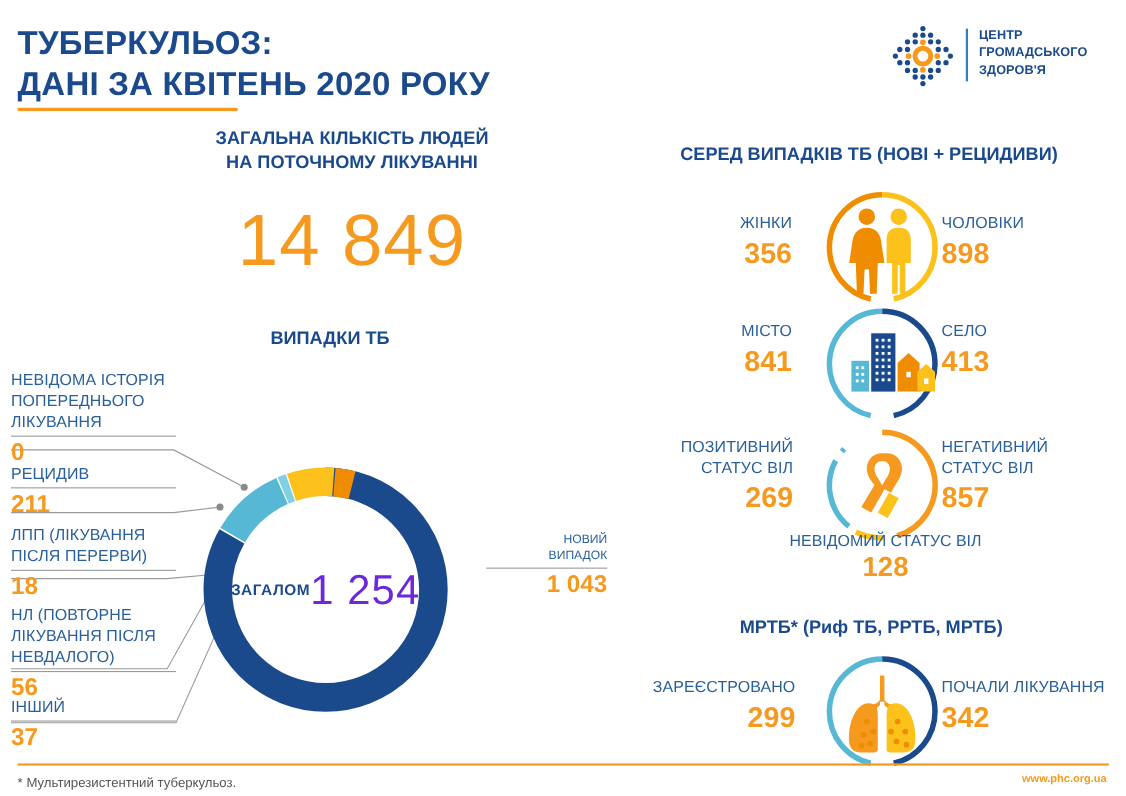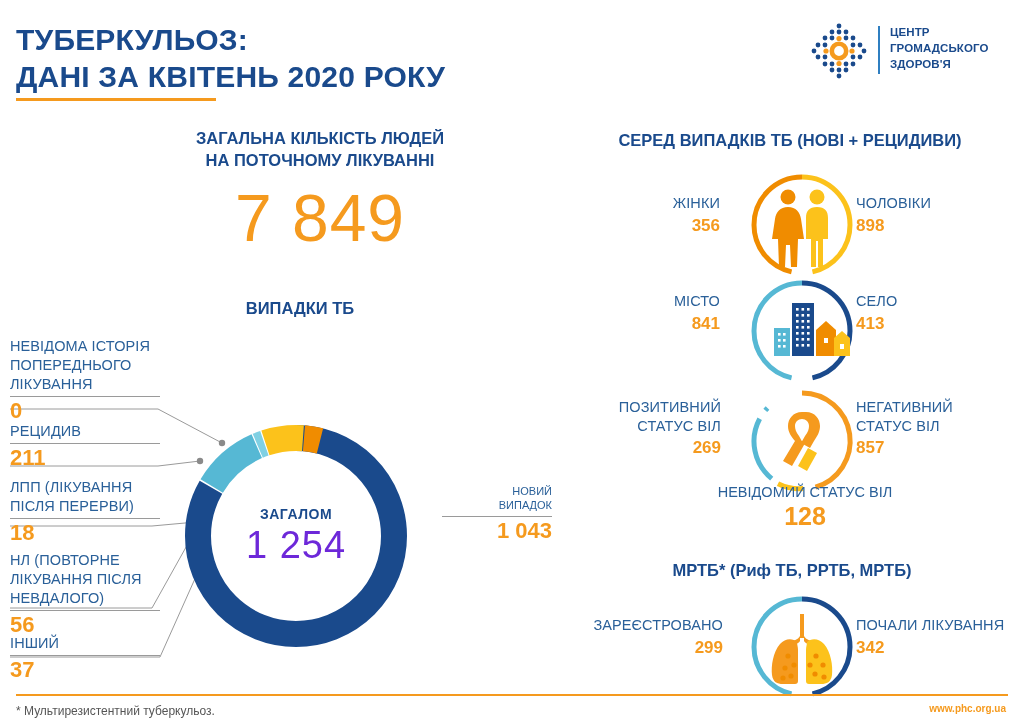--- a/index.html
+++ b/index.html
@@ -42,21 +42,21 @@
   .big-num {
     position: absolute; left: 120px; top: 185px; width: 400px;
     text-align:center; font-size: 66px; color:#f59a1e; font-weight: 400;
     letter-spacing: 1px; line-height: 1;
   }
 
   
   .donut-wrap { position:absolute; left:176px; top:416px; width:240px; height:240px; }
   .donut-center {
     position:absolute; left:0; top:0; width:240px; height:240px;
-    display:flex; flex-direction:column; align-items:center; justify-content:center;
+    display:flex; align-items:center; justify-content:center;
     pointer-events:none;
   }
   .donut-label { font-size:14px; font-weight:bold; color:#1a4a8c; letter-spacing:.5px; }
   .donut-value { font-size:38px; color:#6d28d9; letter-spacing:1px; margin-top:2px; }
 
   
   .callout { position:absolute; left:10px; }
   .callout .lbl {
     font-size:14.5px; color:#2a6099; line-height:1.3; text-transform:uppercase;
     letter-spacing:.1px; white-space: pre-line;
@@ -70,21 +70,21 @@
   .callout-right .lbl {
     font-size:11px; color:#2a6099; line-height:1.3; text-transform:uppercase; white-space: pre-line;
   }
   .callout-right .rule { width:110px; height:1px; background:#9a9a9a; margin:3px 0 1px auto; }
   .callout-right .val { font-size:22px; color:#f59a1e; font-weight:bold; }
   .stat-side { position:absolute; }
   .stat-side .lbl {
     font-size:14.5px; color:#2a6099; text-transform:uppercase; line-height:1.28;
     letter-spacing:.1px; white-space: pre-line;
   }
-  .stat-side .val { font-size:17px; color:#f59a1e; font-weight:bold; line-height:1.15; margin-top:3px; }
+  .stat-side .val { font-size:26px; color:#f59a1e; font-weight:bold; line-height:1.15; margin-top:3px; }
   .stat-side.left { text-align:right; }
   .stat-side.right { text-align:left; }
   .stat-center { position:absolute; width:110px; height:110px; }
   .stat-below { position:absolute; text-align:center; }
   .stat-below .lbl { font-size:14.5px; color:#2a6099; text-transform:uppercase; }
   .stat-below .val { font-size:25px; color:#f59a1e; font-weight:bold; margin-top:2px; }
 
   
   .footer-rule { position:absolute; left:16px; top:694px; width:992px; height:2px; background:#f59a1e; }
   .footnote { position:absolute; left:16px; top:704px; font-size:12px; color:#555; }
@@ -136,23 +136,23 @@
           <circle cx="29" cy="41.5" r="2.6"></circle>
       </g>
       <circle cx="29" cy="29" r="7.2" fill="none" stroke="#f59a1e" stroke-width="4.6"></circle>
     </svg>
     <div class="logo-div"></div>
     <div class="logo-txt">Центр
 громадського
 здоров'я</div>
   </div>
 
-  <div class="sec-head" style="left:110px; top:128px; width:420px;">ЗАГАЛЬНА КІЛЬКІСТЬ ЛЮДЕЙ
+  <div class="sec-head" style="left:110px; top:116px; width:420px;">ЗАГАЛЬНА КІЛЬКІСТЬ ЛЮДЕЙ
 НА ПОТОЧНОМУ ЛІКУВАННІ</div>
-  <div class="big-num">7 849</div>
+  <div class="big-num">14 849</div>
 
   <div class="sec-head" style="left:150px; top:298px; width:300px;">ВИПАДКИ ТБ</div>
 
   <svg style="position:absolute; left:0; top:330px; width:470px; height:360px;">
     <g stroke="#9a9a9a" stroke-width="1" fill="none">
       <path d="M10 79 H158 L222 113"></path>
       <path d="M10 136 H158 L200 131"></path>
       <path d="M10 196 H152 L196 192"></path>
       <path d="M10 278 H152 L190 210"></path>
       <path d="M10 327 H160 L206 224"></path>

